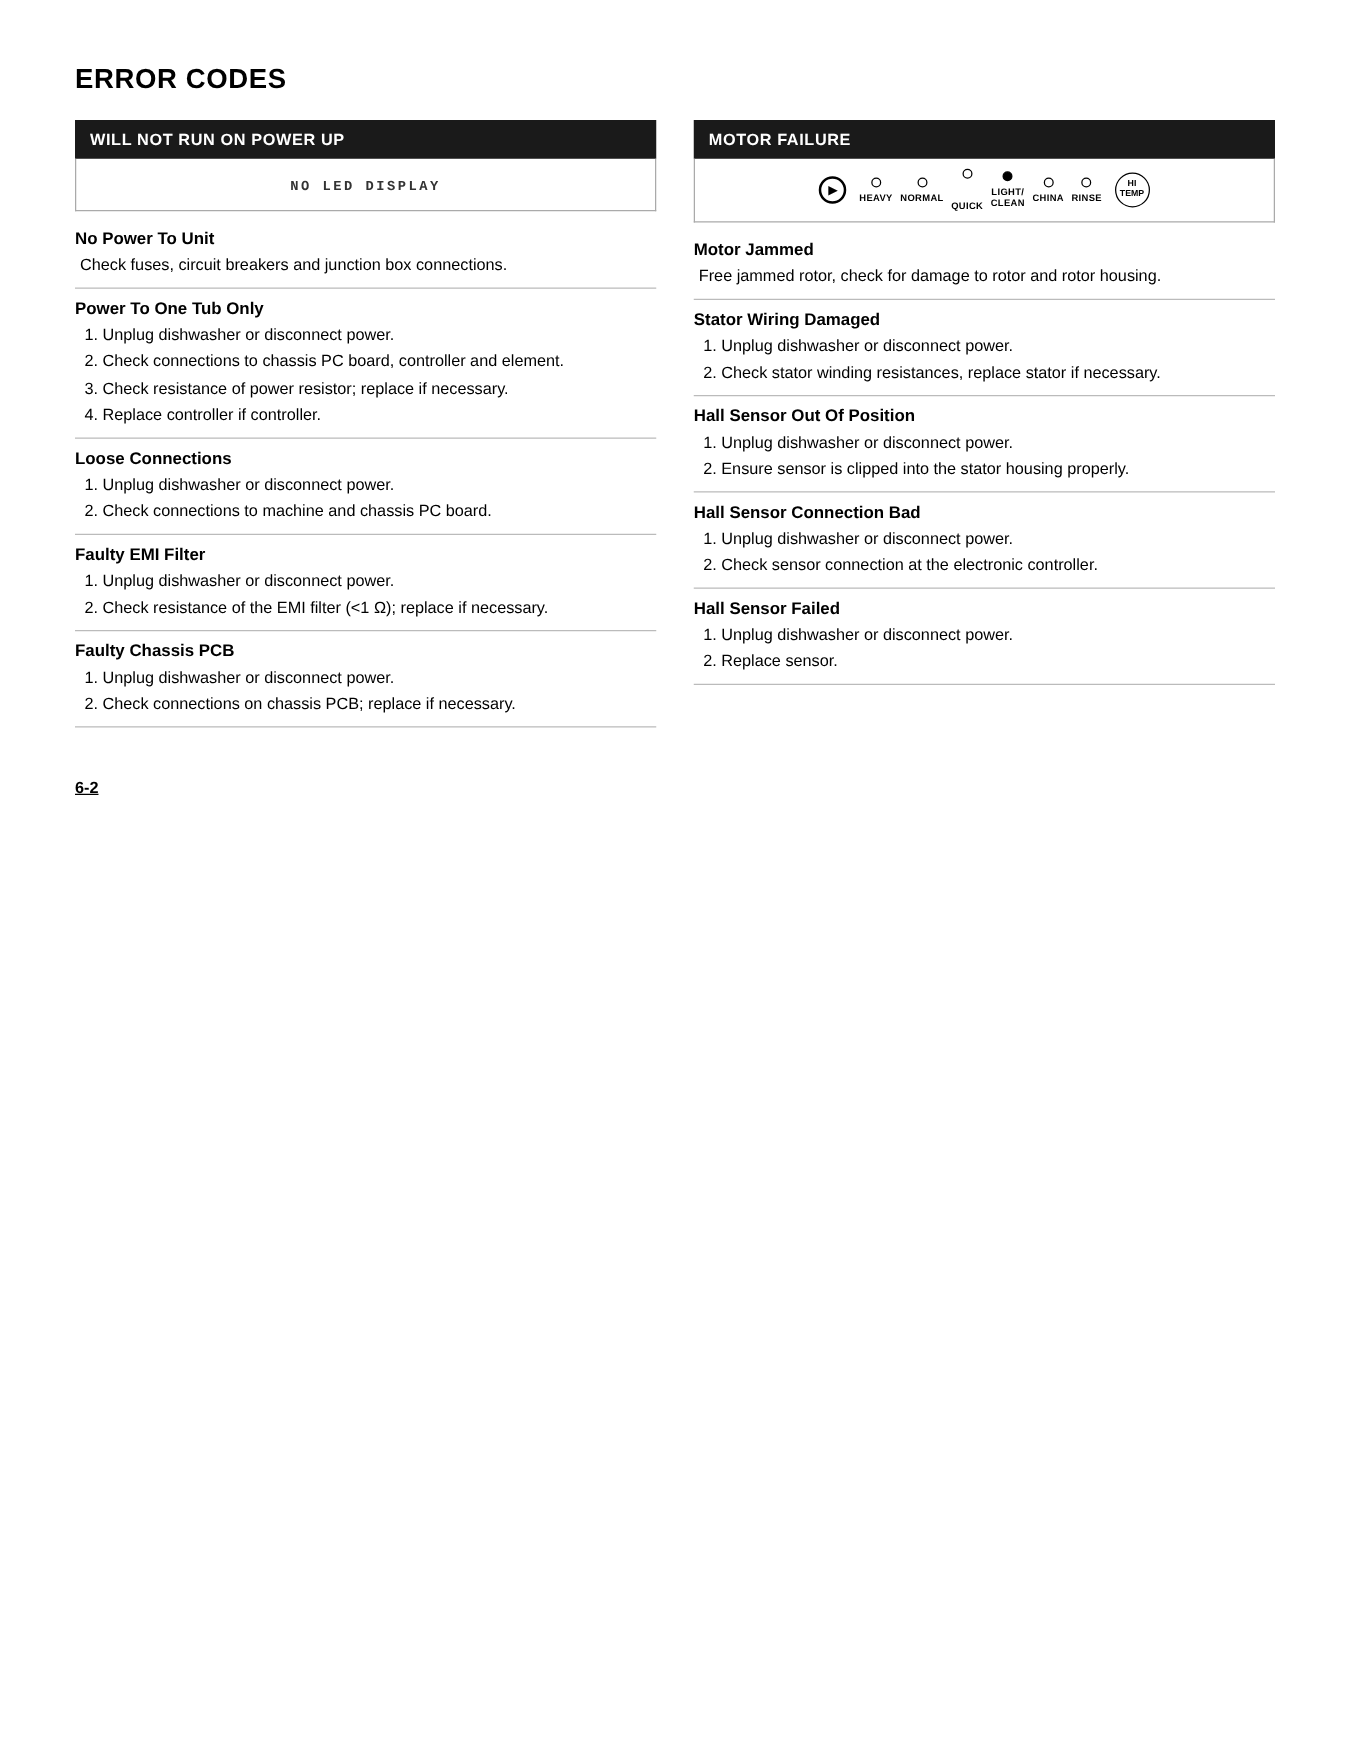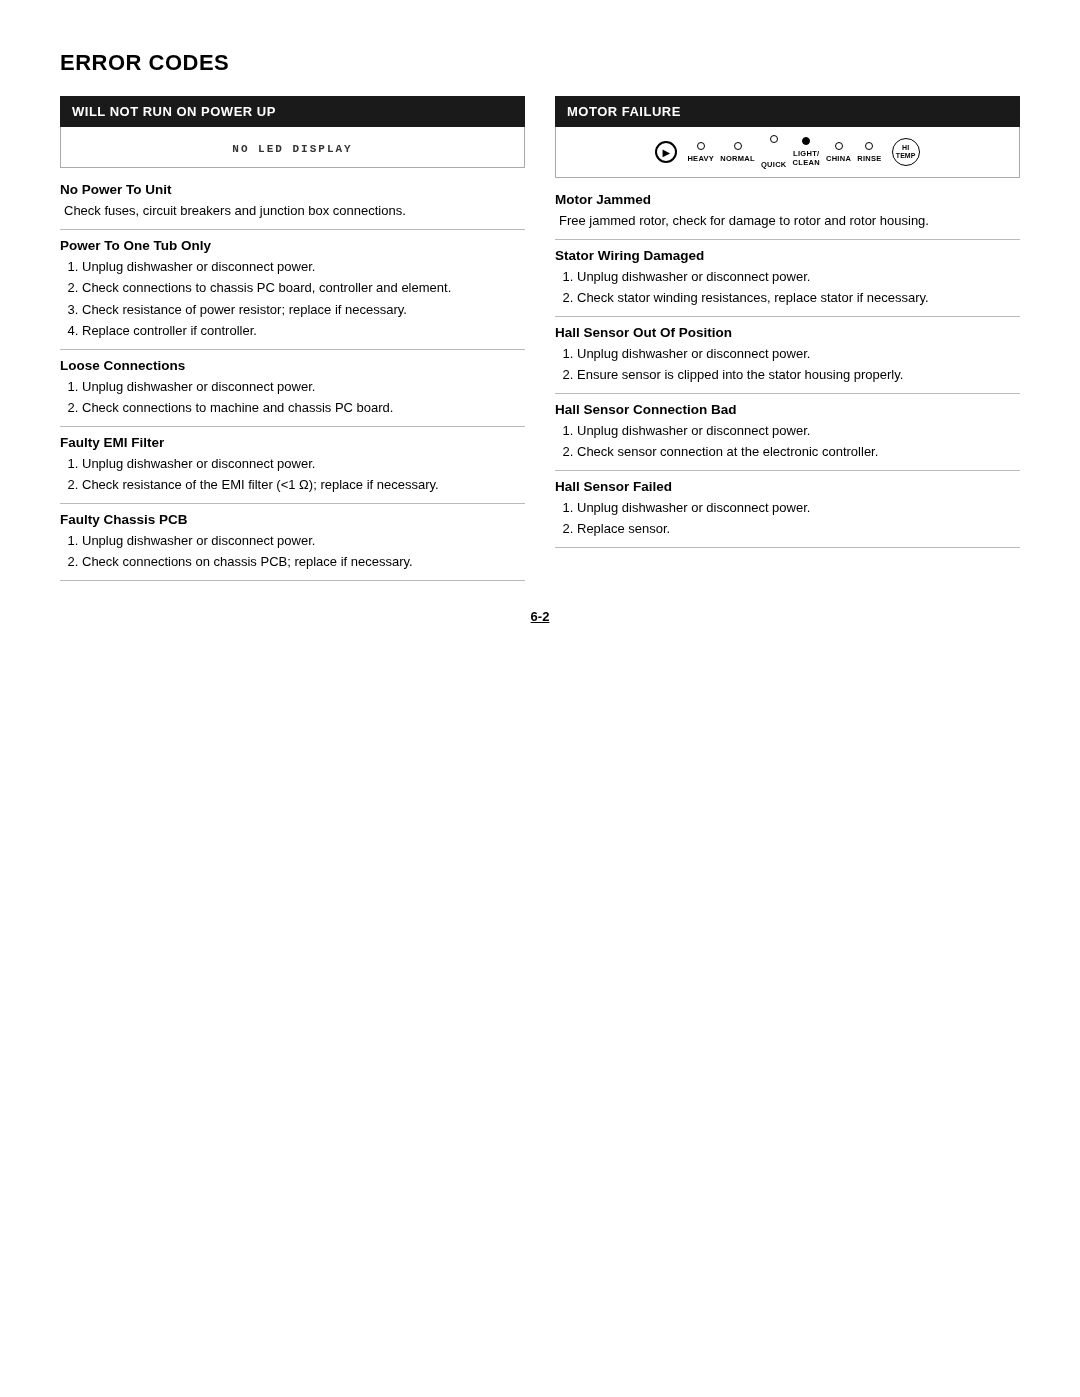--- a/index.html
+++ b/index.html
@@ -148,24 +148,24 @@
       margin-bottom: 2px;
     }
 
     hr.divider {
       border: none;
       border-top: 1px solid #bbb;
       margin: 8px 0;
     }
 
     .page-number {
-      text-align: center;
+      text-align: left;
       font-size: 13px;
       font-weight: bold;
-      margin-top: 20px;
+      margin-top: 32px;
       text-decoration: underline;
     }
   </style>
 </head>
 <body>
 
 <h1 class="page-title">ERROR CODES</h1>
 
 <div class="two-col">
 

